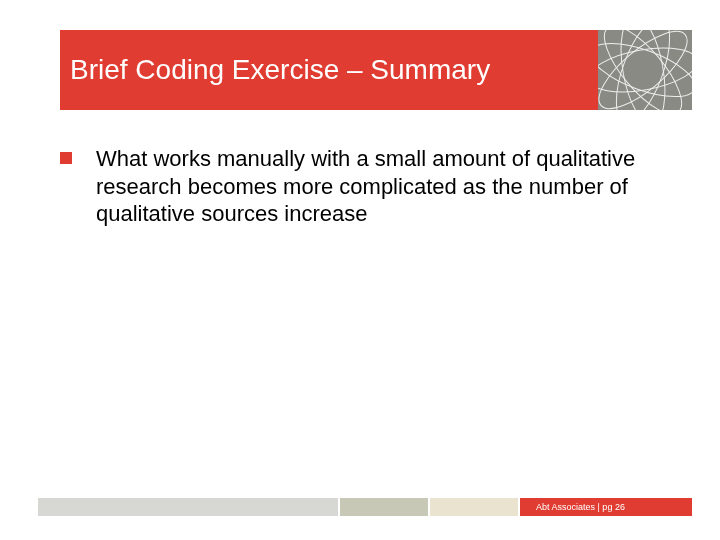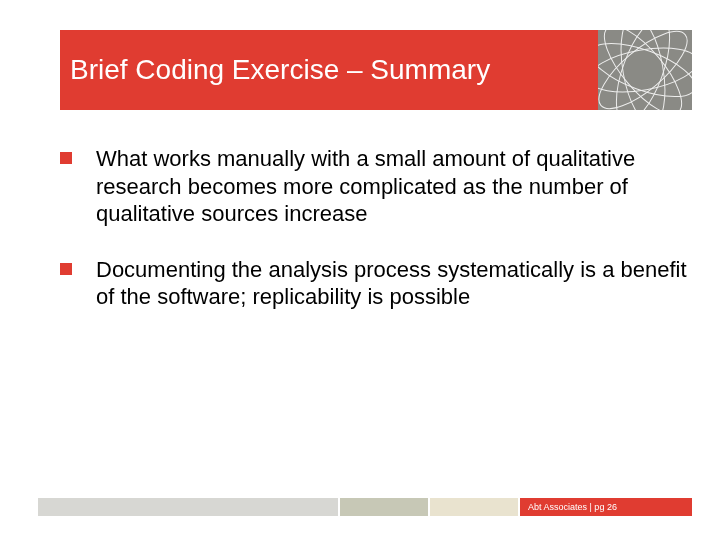--- a/index.html
+++ b/index.html
@@ -68,21 +68,21 @@
     left: 38px;
     right: 28px;
     height: 18px;
     display: flex;
     gap: 2px;
   }
   .fb { height: 18px; }
   .fb1 { background: #d7d7d3; flex: 0 0 300px; }
   .fb2 { background: #c7c8b6; flex: 0 0 88px; }
   .fb3 { background: #e9e3cf; flex: 0 0 88px; }
-  .fb4 { background: #e03c31; flex: 1 1 auto; display: flex; align-items: center; padding-left: 8px; }
+  .fb4 { background: #e03c31; flex: 1 1 auto; display: flex; align-items: center; padding-left: 16px; }
   .footer-text { color: #fff; font-size: 9px; }
 </style>
 </head>
 <body>
 
 <div class="slide">
 
   <div class="header-bar">
     <div class="header-title">Brief Coding Exercise – Summary</div>
   </div>
@@ -98,24 +98,20 @@
         <ellipse cx="60" cy="55" rx="55" ry="20" transform="rotate(170 60 55)"></ellipse>
       </g>
     </svg>
   </div>
 
   <div class="content">
     <div class="bullet-item">
       <div class="bullet-mark"></div>
       <div class="bullet-text">What works manually with a small amount of qualitative research becomes more complicated as the number of qualitative sources increase</div>
     </div>
-    <div class="bullet-item">
-      <div class="bullet-mark"></div>
-      <div class="bullet-text">Documenting the analysis process systematically is a benefit of the software; replicability is possible</div>
-    </div>
   </div>
 
   <div class="footer-bars">
     <div class="fb fb1"></div>
     <div class="fb fb2"></div>
     <div class="fb fb3"></div>
     <div class="fb fb4">
       <span class="footer-text">Abt Associates | pg 26</span>
     </div>
   </div>

